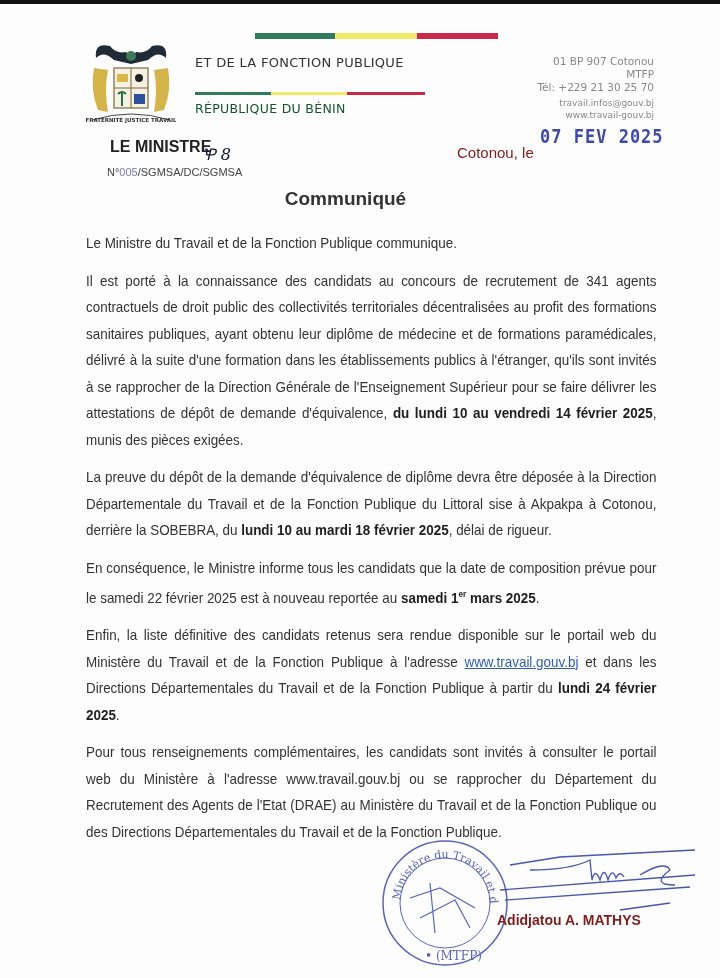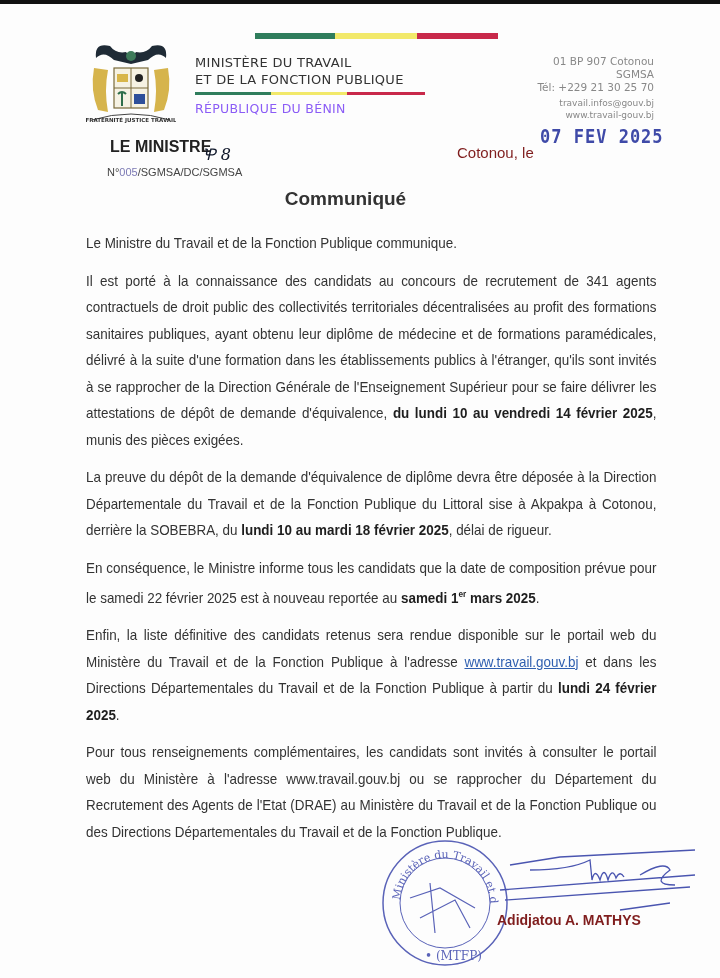--- a/index.html
+++ b/index.html
@@ -2,21 +2,21 @@
 <html><head>
 <meta charset="utf-8">
 <style>
   html, body { margin:0; padding:0; }
   body { width:720px; height:978px; background:#fdfdfd; position:relative; overflow:hidden; font-family:"Liberation Sans", sans-serif; color:#2a2a2a; }
   .topband { position:absolute; left:0; top:0; width:720px; height:4px; background:#111; }
   .flagbar { position:absolute; display:flex; height:6px; }
   .flagbar span { display:block; height:100%; }
   .crest { position:absolute; left:86px; top:40px; width:90px; height:95px; }
   .ministry { position:absolute; left:195px; top:54px; font-family:"DejaVu Sans", sans-serif; font-size:13px; line-height:17px; color:#333; letter-spacing:0.3px; }
-  .republic { position:absolute; left:195px; top:101px; font-family:"DejaVu Sans", sans-serif; font-size:12.5px; color:#8b5cf6; letter-spacing:0.3px; }
+  .republic { position:absolute; left:195px; top:101px; font-family:"DejaVu Sans", sans-serif; font-size:12.5px; color:#14532d; letter-spacing:0.3px; }
   .contact { position:absolute; right:66px; top:55px; text-align:right; font-family:"DejaVu Sans", sans-serif; color:#888; font-size:10.5px; line-height:13px; }
   .contact .small { font-size:9px; line-height:12px; }
   .dateline { position:absolute; left:457px; top:120px; font-size:15px; color:#7f1d1d;margin-top:24px; }
   .stamp-date { position:absolute; left:540px; top:126px; font-family:"DejaVu Sans Mono", monospace; font-size:17px; font-weight:bold; color:#3f4aa8; letter-spacing:1px; transform:scaleY(1.15); }
   .minister { position:absolute; left:110px; top:138px; font-size:16px; font-weight:bold; color:#222; }
   .initials { position:absolute; left:202px; top:143px; font-family:"DejaVu Serif", serif; font-style:italic; font-size:16px; color:#0f172a; }
   .ref { position:absolute; left:107px; top:166px; font-size:11px; color:#444; }
   .ref .hand { color:#7c7ab4; }
   .title { position:absolute; left:0; width:676px; top:188px; text-align:center; font-size:19px; font-weight:bold; color:#333; padding-left:15px; box-sizing:border-box; }
   .body { position:absolute; left:86px; top:230px; width:570px; font-size:14.6px; line-height:26.5px; color:#333; text-align:justify; transform:scaleX(0.92); transform-origin:left top; width:620px; }
@@ -49,35 +49,34 @@
   <circle cx="53" cy="38" r="4" fill="#222"></circle>
   <path d="M36 66 L36 52 M32 54 Q36 50 40 54" stroke="#2f6e4a" stroke-width="2" fill="none"></path>
   <rect x="48" y="54" width="11" height="10" fill="#2e4f9a"></rect>
   <path d="M8 28 Q4 50 12 70 L22 72 Q18 50 22 30Z" fill="#d6b44c"></path>
   <path d="M82 28 Q86 50 78 70 L68 72 Q72 50 68 30Z" fill="#d6b44c"></path>
   <path d="M6 80 Q45 68 84 80" stroke="#444" stroke-width="1" fill="none"></path>
   <text x="45" y="82" font-size="5.5" text-anchor="middle" fill="#333" font-family="DejaVu Sans, sans-serif" font-weight="bold">FRATERNITÉ JUSTICE TRAVAIL</text>
 </svg>
 
 <div class="ministry">
-  <div>MINISTÈRE DU TRAVAIL</div>
   <div>ET DE LA FONCTION PUBLIQUE</div>
 </div>
 
 <div class="flagbar" style="left:195px; top:92px; width:230px; height:3px;">
   <span style="width:76px; background:#2f7d5c;"></span>
   <span style="width:76px; background:#f2e96a;"></span>
   <span style="width:78px; background:#c8294a;"></span>
 </div>
 
 <div class="republic">RÉPUBLIQUE DU BÉNIN</div>
 
 <div class="contact">
   <div>01 BP 907 Cotonou</div>
-  <div>SGMSA</div>
+  <div>MTFP</div>
   <div>Tél: +229 21 30 25 70</div>
   <div class="small" style="margin-top:3px;">travail.infos@gouv.bj</div>
   <div class="small">www.travail-gouv.bj</div>
 </div>
 
 <div class="dateline">Cotonou, le</div>
 <div class="stamp-date">07 FEV 2025</div>
 
 <div class="minister">LE MINISTRE</div>
 <div class="initials">Ꝕ 8</div>

